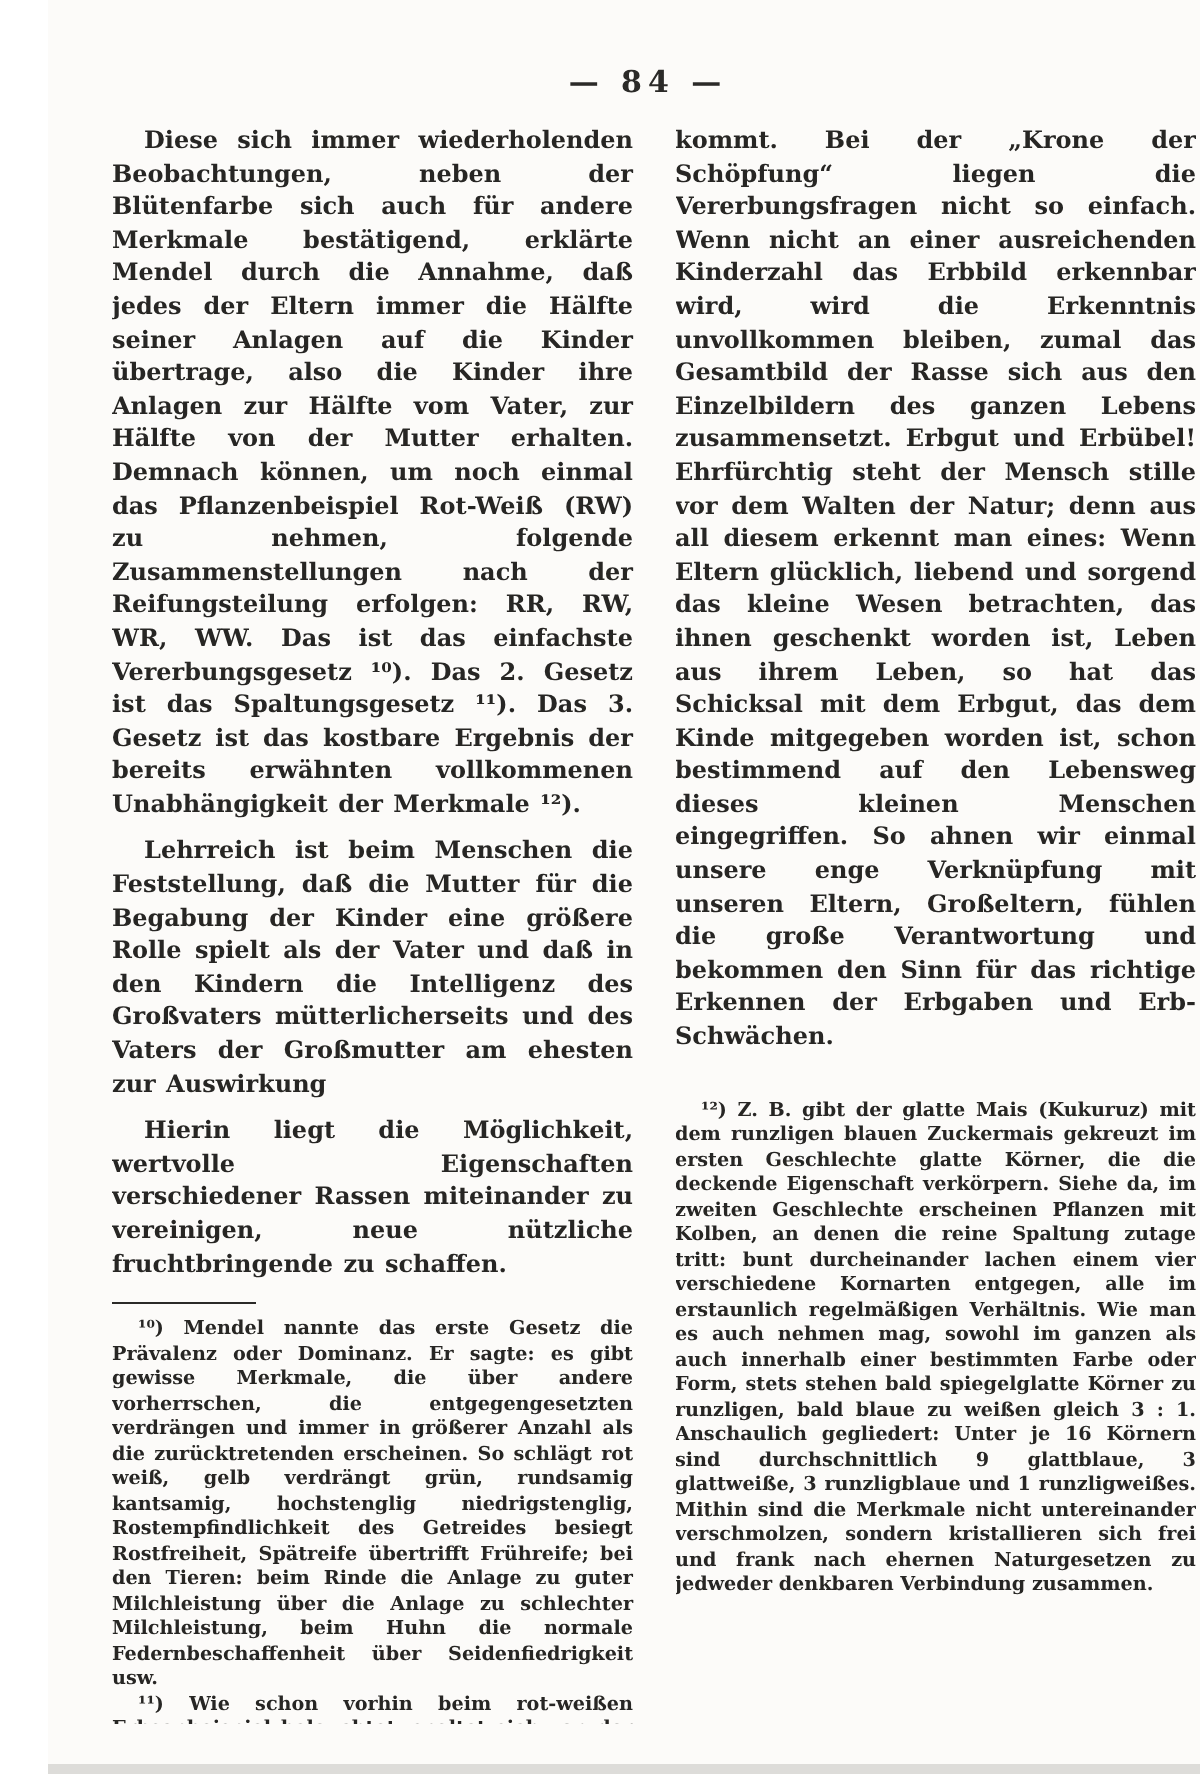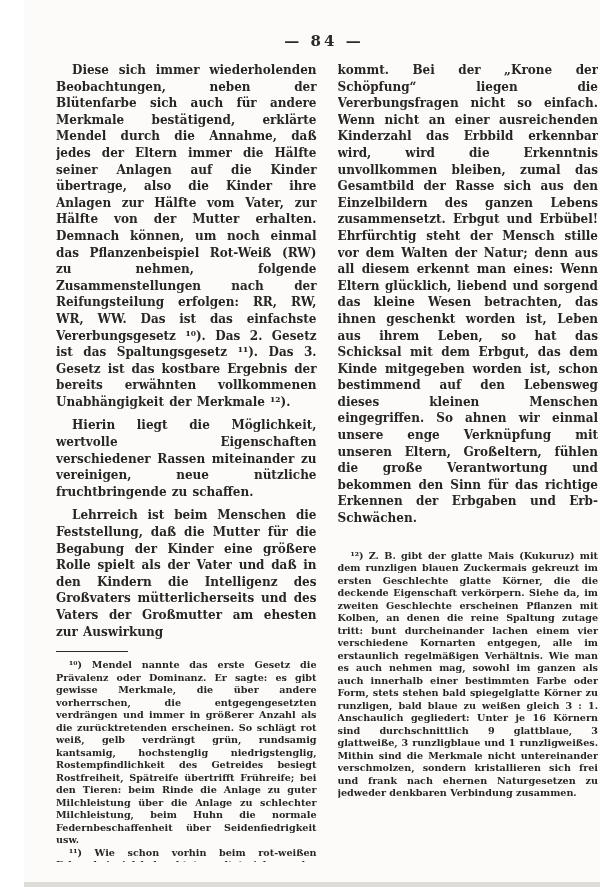--- a/index.html
+++ b/index.html
@@ -76,22 +76,22 @@
 <body>
 
 <div class="page">
 
   <div class="page-header">— 84 —</div>
 
   <div class="cols">
 
     <div class="col">
       <p class="main-par indent">Diese sich immer wiederholenden Beobachtungen, neben der Blütenfarbe sich auch für andere Merkmale bestätigend, erklärte Mendel durch die Annahme, daß jedes der Eltern immer die Hälfte seiner Anlagen auf die Kinder übertrage, also die Kinder ihre Anlagen zur Hälfte vom Vater, zur Hälfte von der Mutter erhalten. Demnach können, um noch einmal das Pflanzenbeispiel Rot-Weiß (RW) zu nehmen, folgende Zusammenstellungen nach der Reifungsteilung erfolgen: RR, RW, WR, WW. Das ist das einfachste Vererbungsgesetz ¹⁰). Das 2. Gesetz ist das Spaltungsgesetz ¹¹). Das 3. Gesetz ist das kostbare Ergebnis der bereits erwähnten vollkommenen Unabhängigkeit der Merkmale ¹²).</p>
+      <p class="main-par indent">Lehrreich ist beim Menschen die Feststellung, daß die Mutter für die Begabung der Kinder eine größere Rolle spielt als der Vater und daß in den Kindern die Intelligenz des Großvaters mütterlicherseits und des Vaters der Großmutter am ehesten zur Auswirkung</p>
       <p class="main-par indent">Hierin liegt die Möglichkeit, wertvolle Eigenschaften verschiedener Rassen miteinander zu vereinigen, neue nützliche fruchtbringende zu schaffen.</p>
-      <p class="main-par indent">Lehrreich ist beim Menschen die Feststellung, daß die Mutter für die Begabung der Kinder eine größere Rolle spielt als der Vater und daß in den Kindern die Intelligenz des Großvaters mütterlicherseits und des Vaters der Großmutter am ehesten zur Auswirkung</p>
 
       <hr class="fn-rule">
 
       <p class="fn-par">¹⁰) Mendel nannte das erste Gesetz die Prävalenz oder Dominanz. Er sagte: es gibt gewisse Merkmale, die über andere vorherrschen, die entgegengesetzten verdrängen und immer in größerer Anzahl als die zurücktretenden erscheinen. So schlägt rot weiß, gelb verdrängt grün, rundsamig kantsamig, hochstenglig niedrigstenglig, Rostempfindlichkeit des Getreides besiegt Rostfreiheit, Spätreife übertrifft Frühreife; bei den Tieren: beim Rinde die Anlage zu guter Milchleistung über die Anlage zu schlechter Milchleistung, beim Huhn die normale Federnbeschaffenheit über Seidenfiedrigkeit usw.</p>
       <p class="fn-par">¹¹) Wie schon vorhin beim rot-weißen Erbsenbeispiel beleuchtet, spaltet sich von der zweiten Generation an immer ein ganz genau bestimmter Bruchteil von dieser reinrassig ab, kehrt also zur ursprünglich reinen Rasse zurück. Gleichfalls andere so geschaffene Mischformen stehen in ganz bestimmten Verhältnissen zueinander, pflanzen in ganz bestimmten Verhältnissen sich fort, welche näher zu er-</p>
     </div>
 
     <div class="col">
       <p class="main-par">kommt. Bei der „Krone der Schöpfung“ liegen die Vererbungsfragen nicht so einfach. Wenn nicht an einer ausreichenden Kinderzahl das Erbbild erkennbar wird, wird die Erkenntnis unvollkommen bleiben, zumal das Gesamtbild der Rasse sich aus den Einzelbildern des ganzen Lebens zusammensetzt. Erbgut und Erbübel! Ehrfürchtig steht der Mensch stille vor dem Walten der Natur; denn aus all diesem erkennt man eines: Wenn Eltern glücklich, liebend und sorgend das kleine Wesen betrachten, das ihnen geschenkt worden ist, Leben aus ihrem Leben, so hat das Schicksal mit dem Erbgut, das dem Kinde mitgegeben worden ist, schon bestimmend auf den Lebensweg dieses kleinen Menschen eingegriffen. So ahnen wir einmal unsere enge Verknüpfung mit unseren Eltern, Großeltern, fühlen die große Verantwortung und bekommen den Sinn für das richtige Erkennen der Erbgaben und Erb-Schwächen.</p>
 

